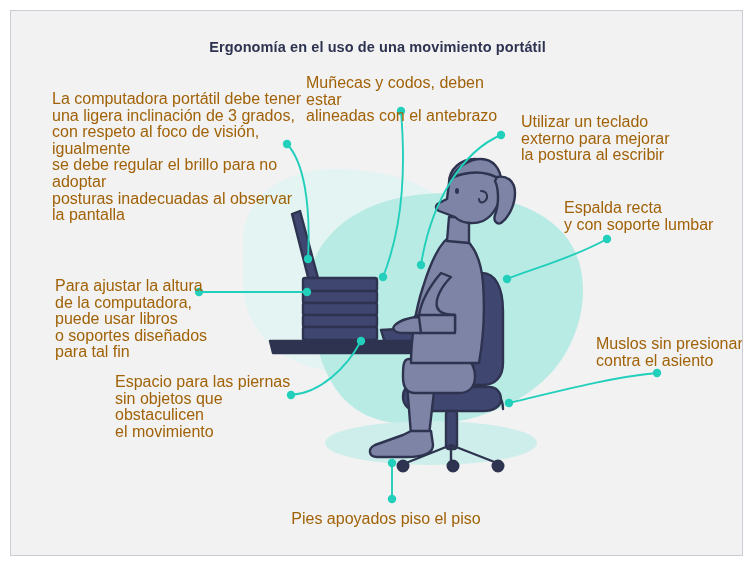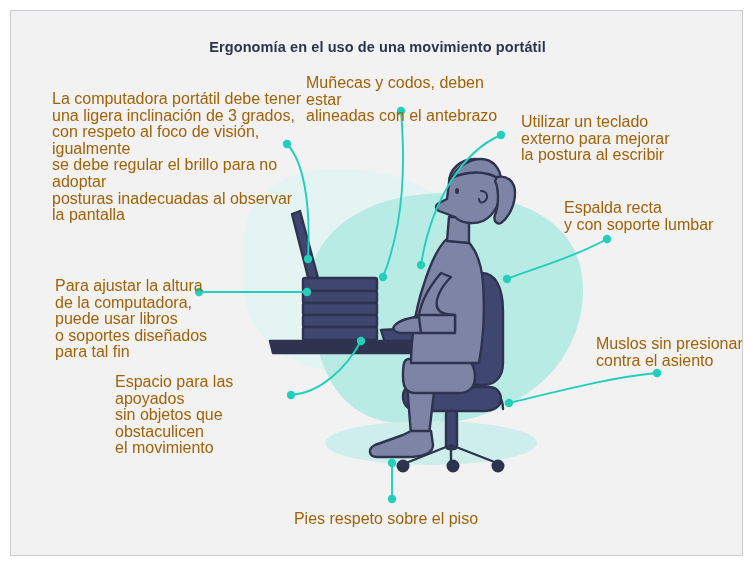--- a/index.html
+++ b/index.html
@@ -238,20 +238,20 @@
 
     <div class="callout" id="c-height">Para ajustar la altura
 de la computadora,
 puede usar libros
 o soportes diseñados
 para tal fin</div>
 
     <div class="callout" id="c-thighs">Muslos sin presionar
 contra el asiento</div>
 
-    <div class="callout" id="c-legs">Espacio para las apoyados
+    <div class="callout" id="c-legs">Espacio para las piernas
 sin objetos que obstaculicen
 el movimiento</div>
 
-    <div class="callout" id="c-feet">Pies respeto sobre el piso</div>
+    <div class="callout" id="c-feet">Pies apoyados piso el piso</div>
 
   </div>
 </div>
 
 </body></html>

